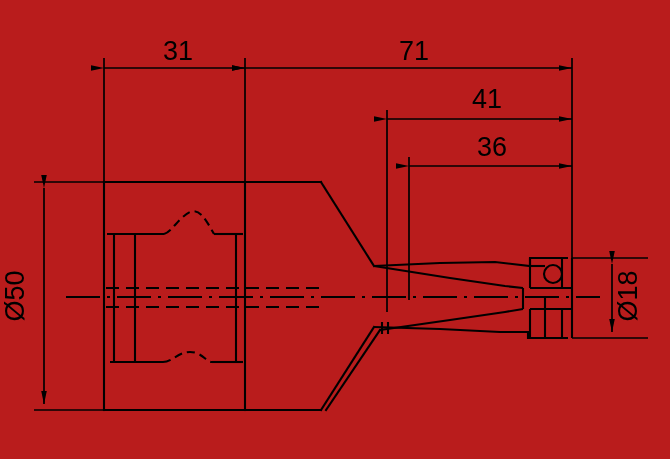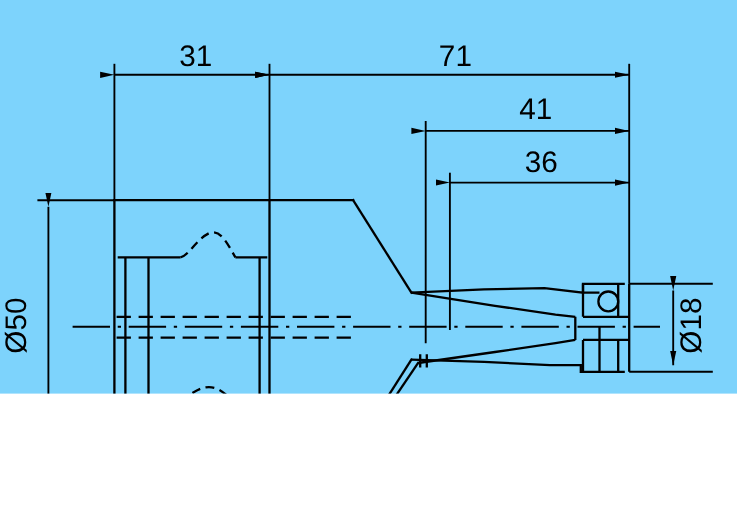--- a/index.html
+++ b/index.html
@@ -7,22 +7,22 @@
     margin: 0;
     padding: 0;
     background: #ffffff;
   }
   body {
     font-family: "Liberation Sans", sans-serif;
   }
   #drawing-root {
     position: relative;
     width: 670px;
-    height: 358px;
-    background: #7dd3fc;
+    height: 459px;
+    background: #b91c1c;
     overflow: hidden;
   }
   #drawing-svg {
     display: block;
     width: 670px;
     height: 460px;
   }
   .dim-text {
     font-family: "Liberation Sans", sans-serif;
     font-size: 27px;

